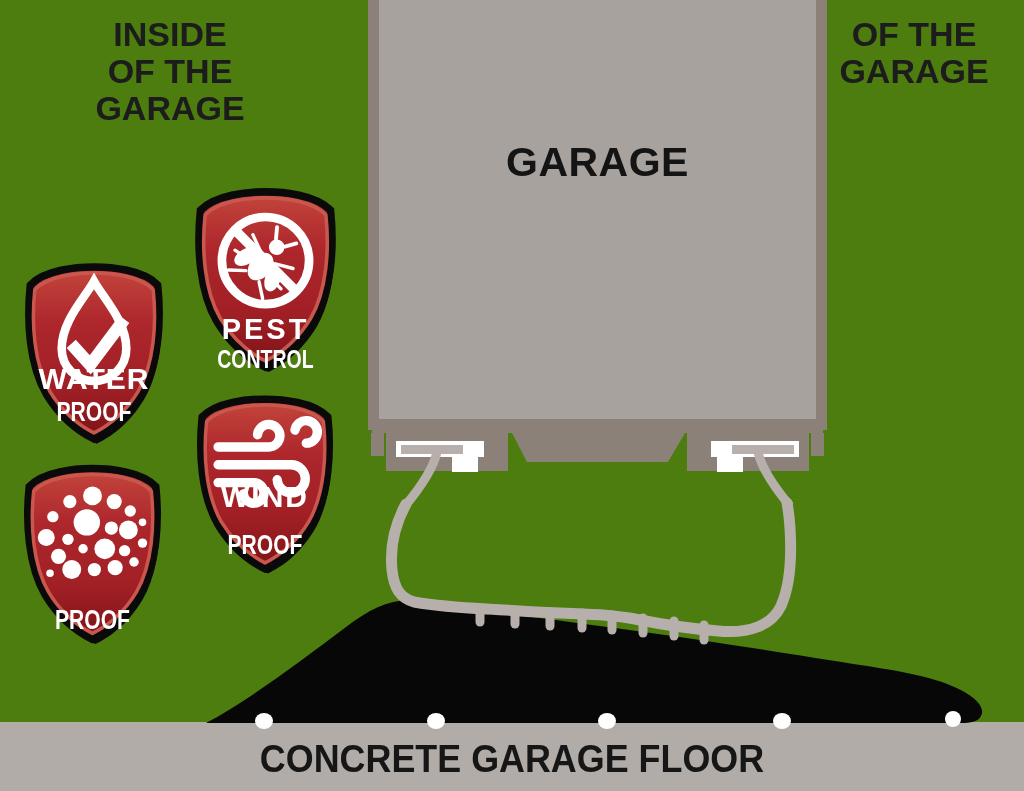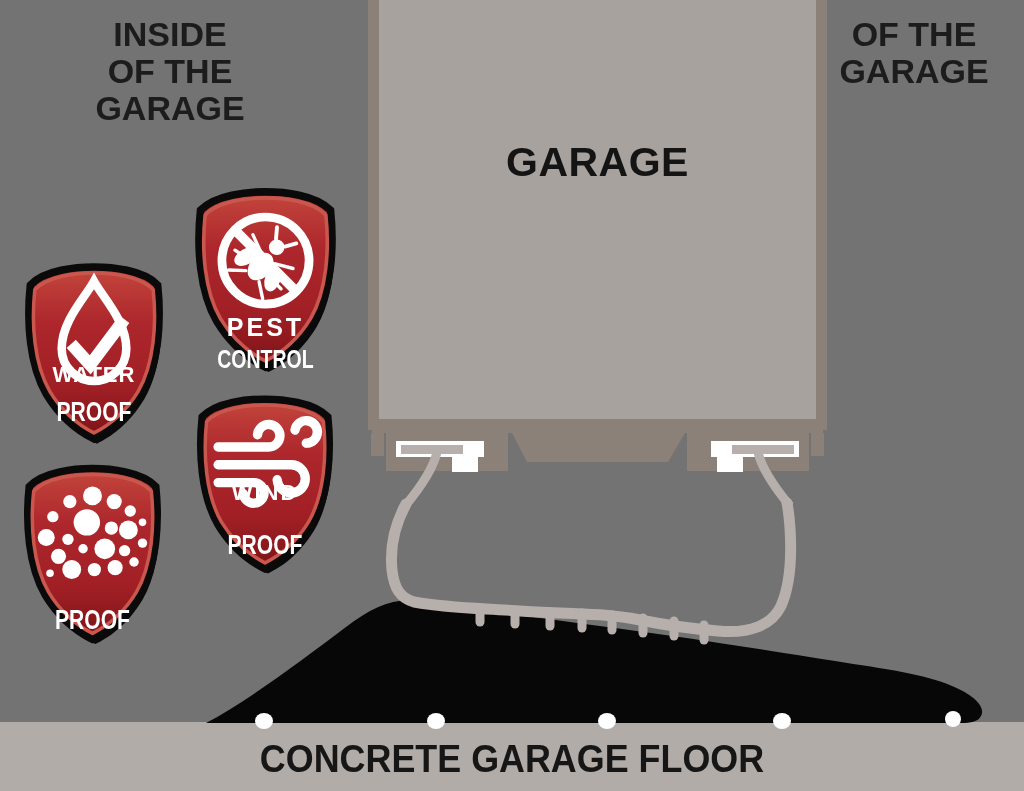--- a/index.html
+++ b/index.html
@@ -1,32 +1,32 @@
 <!DOCTYPE html>
 <html><head>
 <meta charset="utf-8">
 <style>
   html,body{margin:0;padding:0;background:#fff;}
-  .canvas{position:relative;width:1024px;height:791px;background:#737373;overflow:hidden;
+  .canvas{position:relative;width:1024px;height:791px;background:#4d7c0f;overflow:hidden;
           font-family:"Liberation Sans",sans-serif;}
   .abs{position:absolute;}
   .scene{position:absolute;left:0;top:0;}
   .zone-label{font-weight:700;font-size:34px;line-height:37px;color:#1c1c1c;text-align:center;}
   .door-label{font-weight:700;font-size:41px;line-height:48px;color:#141414;text-align:center;letter-spacing:.5px;}
   .floor-label{width:1024px;text-align:center;font-weight:700;font-size:39px;color:#161616;
                transform:scaleX(.92);transform-origin:center;}
   .badge{position:absolute;}
   .badge svg{position:absolute;left:0;top:0;width:100%;height:100%;}
   .badge .w1,.badge .w2{position:absolute;left:0;width:100%;text-align:center;color:#fff;font-weight:700;}
-  .badge .w1{font-size:22px;letter-spacing:1px;}
+  .badge .w1{font-size:30px;letter-spacing:1px;}
   .badge .w2{font-size:27px;transform:scaleX(.78);transform-origin:center;}
   .b-water{left:18px;top:258px;width:152px;height:189px;}
   .b-water .w1{top:104px;}  .b-water .w2{top:139px;}
   .b-pest{left:188px;top:185px;width:155px;height:188px;}
-  .b-pest .w1{top:128px;font-size:25px;letter-spacing:3px;}
+  .b-pest .w1{top:128px;font-size:29px;letter-spacing:3px;}
   .b-pest .w2{top:160px;font-size:25px;}
   .b-wind{left:190px;top:392px;width:150px;height:183px;}
   .b-wind .w1{top:88px;letter-spacing:2px;}  .b-wind .w2{top:138px;}
   .b-dust{left:17px;top:462px;width:151px;height:183px;}
   .b-dust .w1{top:111px;letter-spacing:1px;}  .b-dust .w2{top:143px;}
 </style>
 </head>
 <body>
 
 <div class="canvas">

